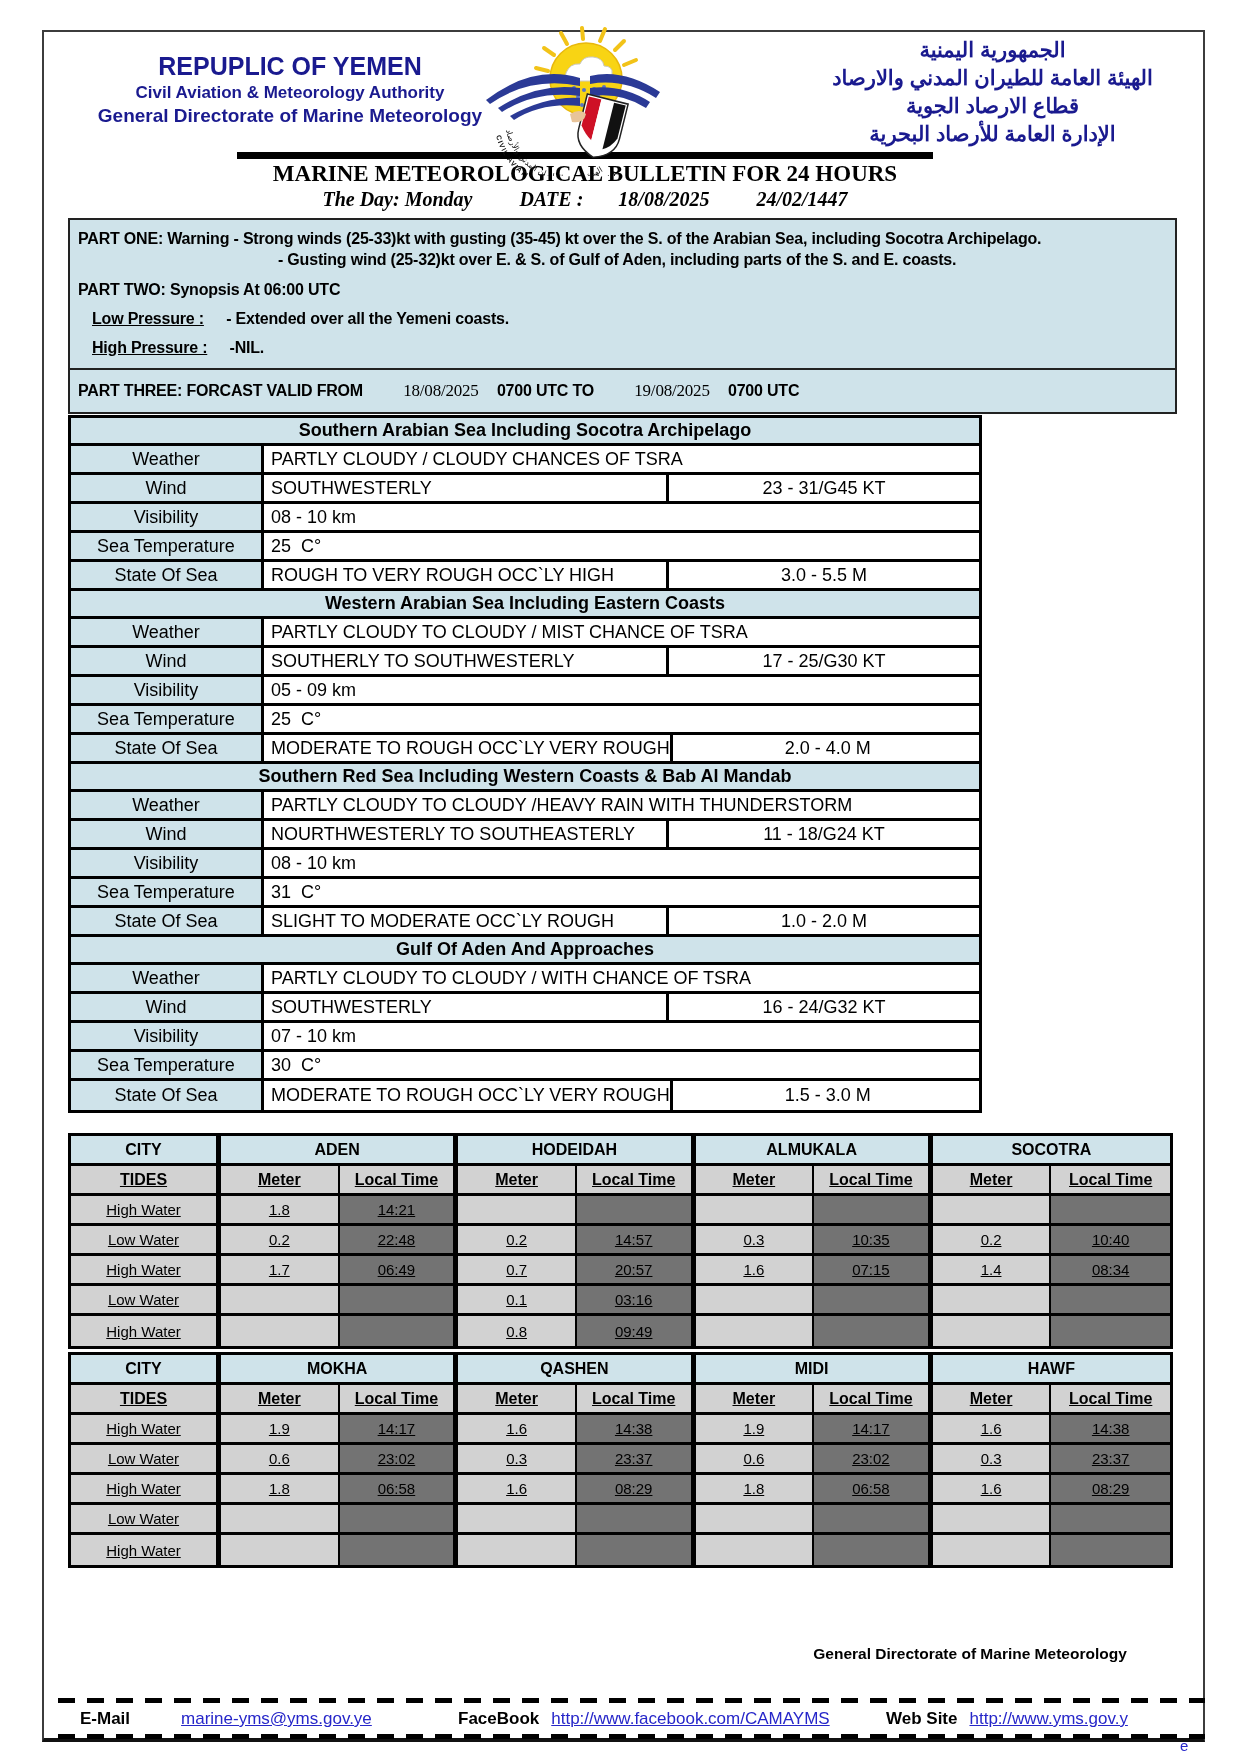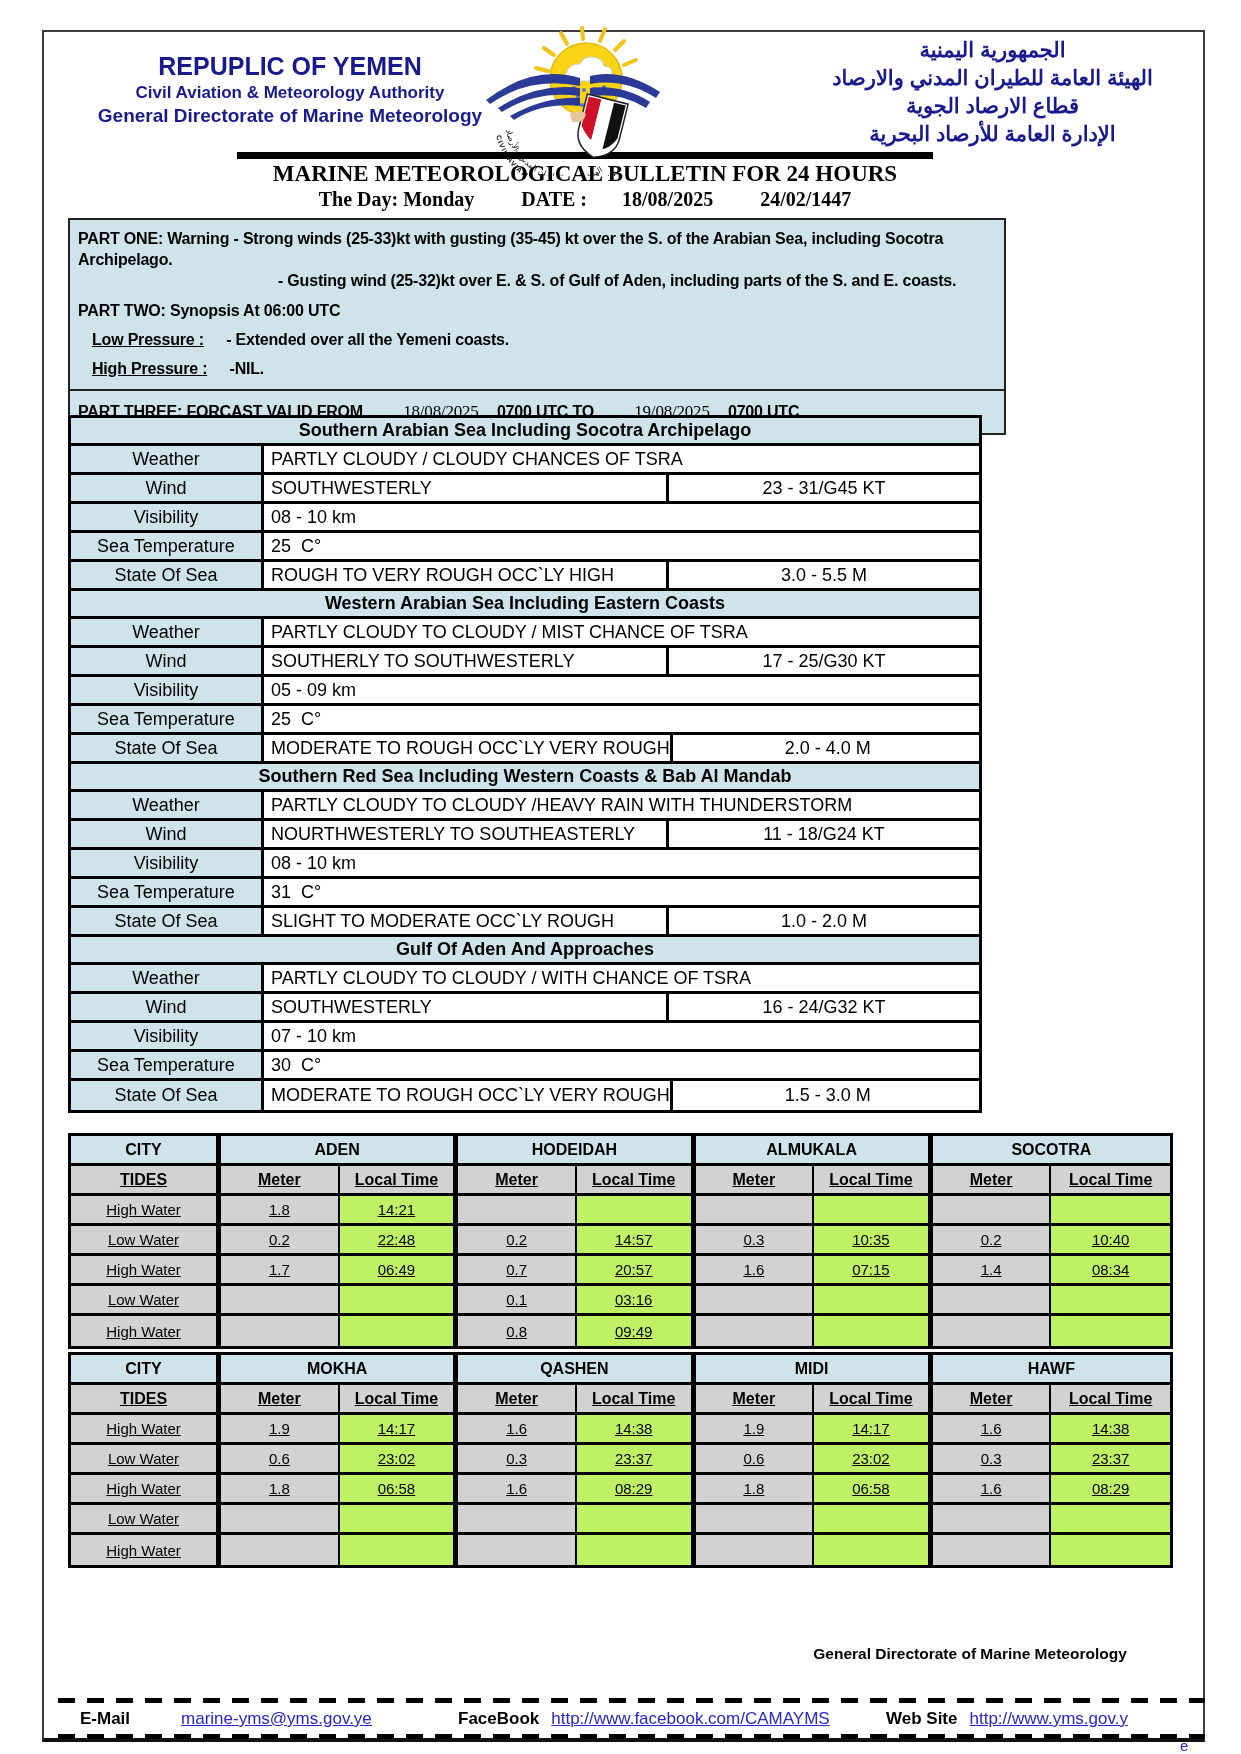--- a/index.html
+++ b/index.html
@@ -23,24 +23,24 @@
   .hdr-en .l2{font-size:17px;}
   .hdr-en .l3{font-size:19px;}
   .hdr-ar{position:absolute;left:795px;top:36px;width:395px;text-align:center;
     color:var(--navy);font-weight:bold;font-size:21px;line-height:28px;direction:rtl;}
   .logo{position:absolute;left:478px;top:26px;width:190px;height:150px;z-index:5;}
   
   .title-bar{position:absolute;left:237px;top:152px;width:696px;height:7px;background:#000;}
   .title-main{position:absolute;left:180px;top:161px;width:810px;text-align:center;
     font-family:"Liberation Serif",serif;font-weight:bold;font-size:23px;}
   .title-date{position:absolute;left:180px;top:188px;width:810px;text-align:center;
-    font-family:"Liberation Serif",serif;font-weight:bold;font-size:20px;}
+    font-family:"Liberation Serif",serif;font-weight:bold;font-size:20px;font-style:italic;}
   .title-date .gap1{margin-left:42px;} .title-date .gap2{margin-left:30px;}
   
-  .parts{position:absolute;left:68px;top:218px;width:938px;background:var(--lb);
+  .parts{position:absolute;left:68px;top:218px;width:1109px;background:var(--lb);
     border:2px solid #222;font-weight:bold;font-size:16px;letter-spacing:-0.2px;}
   .parts .sec1{padding:8px 8px 10px 8px;}
   .parts .ln{line-height:21px;}
   .parts .indent{padding-left:200px;}
   .parts .pt2{margin-top:9px;}
   .parts .press{margin-top:8px;margin-left:14px;}
   .parts .ulab{text-decoration:underline;}
   .parts .pval{margin-left:18px;}
   .parts .sec3{border-top:2px solid #222;padding:11px 8px;}
   .serifdate{font-family:"Liberation Serif",serif;font-weight:normal;font-size:17px;}
@@ -58,21 +58,21 @@
   .fc-rt{border-left:3px solid var(--bk);display:flex;align-items:center;justify-content:center;font-size:18px;}
   .fc-sec:last-child .fc-row:last-child{border-bottom:none;}
   
   .td-table{position:absolute;left:68px;width:1105px;border:3px solid var(--bk);background:#fff;}
   .td-t1{top:1133px;} .td-t2{top:1352px;}
   .td-cityrow{display:grid;grid-template-columns:150px repeat(4,1fr);height:30px;border-bottom:3px solid var(--bk);}
   .td-row{display:grid;grid-template-columns:150px repeat(8,1fr);height:30px;border-bottom:3px solid var(--bk);text-decoration:underline;}
   .td-row:last-child{border-bottom:none;}
   .c{display:flex;align-items:center;justify-content:center;font-size:15px;}
   .c.h{font-weight:bold;font-size:16px;}
-  .bg-lb{background:var(--lb);} .bg-gr{background:var(--gr);} .bg-wh{background:#bef264;}
+  .bg-lb{background:var(--lb);} .bg-gr{background:var(--gr);} .bg-wh{background:#737373;}
   .br-thick{border-right:5px solid var(--bk);}
   .br-thin{border-right:2px solid var(--bk);}
   
   .sig{position:absolute;left:760px;top:1645px;width:420px;text-align:center;
     font-weight:bold;font-size:15.5px;}
   .dash{position:absolute;left:58px;width:1147px;height:5px;
     background:repeating-linear-gradient(90deg,#000 0 17px,transparent 17px 29px);}
   .dash1{top:1698px;} .dash2{top:1734px;}
   .contact{position:absolute;left:58px;top:1705px;width:1147px;height:28px;font-size:17px;}
   .contact .grp{position:absolute;top:0;height:28px;display:flex;align-items:center;}

